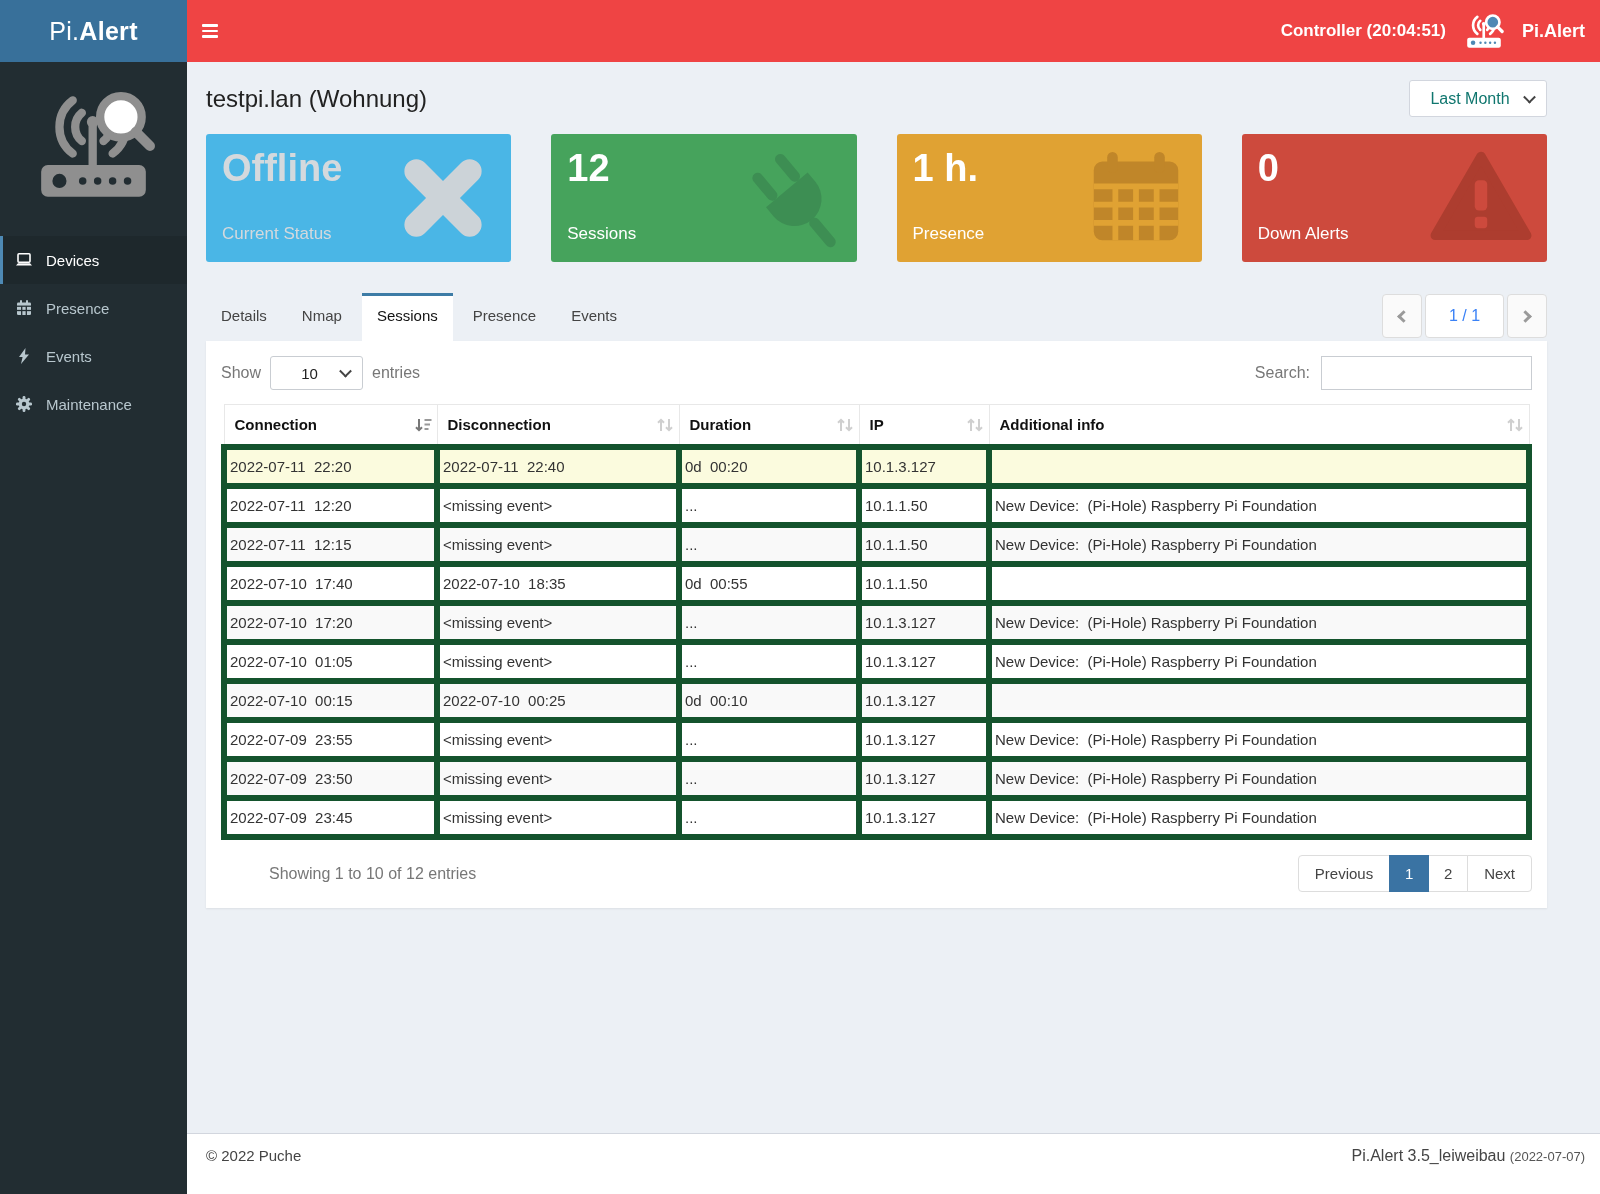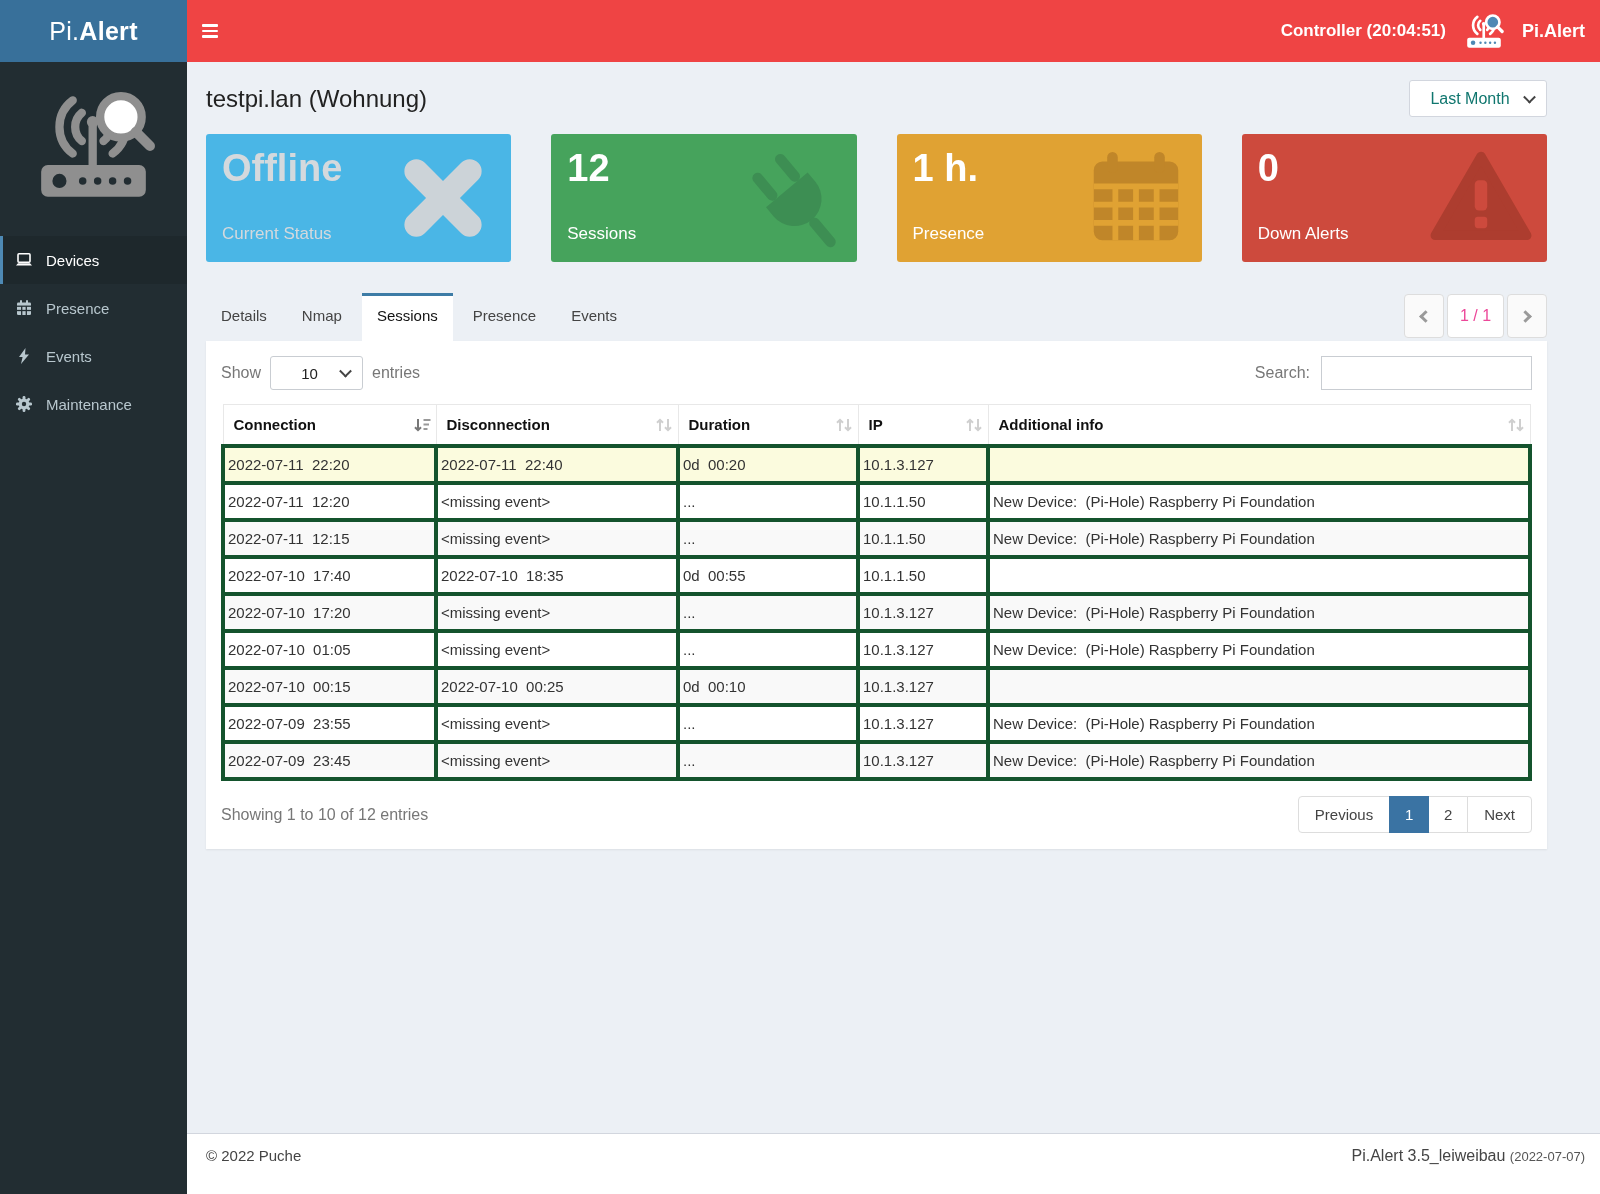--- a/index.html
+++ b/index.html
@@ -63,46 +63,46 @@
   .icon-warn { right:14px; width:104px; height:104px; }
 
   
   .tabs-row { position:relative; display:flex; height:48px; }
   .tab { padding:14px 15px 0; margin-right:5px; font-size:15px; color:#444; cursor:pointer; }
   .tab.active { background:#fff; border-top:3px solid #3d7ca6; padding-top:11px; color:#111; }
   .device-pager { position:absolute; right:0; top:1px; display:flex; gap:3px; }
   .pager-btn { height:44px; border:1px solid #ddd; border-radius:4px; background:#fafafa;
                display:flex; align-items:center; justify-content:center; cursor:pointer; }
   .pager-btn.side { width:40px; }
-  .pager-btn.mid { width:57px; background:#fff; font-size:16px; color:#ec4899; }
+  .pager-btn.mid { width:79px; background:#fff; font-size:16px; color:#3b82f6; }
   .chev { display:block; width:9px; height:9px; }
   .chev-l { border-left:3px solid #9a9a9a; border-bottom:3px solid #9a9a9a; transform:rotate(45deg); margin-left:3px; }
   .chev-r { border-right:3px solid #9a9a9a; border-bottom:3px solid #9a9a9a; transform:rotate(-45deg); margin-right:3px; }
 
   
   .card { background:#fff; padding:15px 15px 16px; box-shadow:0 1px 2px rgba(0,0,0,.07); }
   .controls-row { display:flex; justify-content:space-between; align-items:center; margin-bottom:14px;
                   color:#777; font-size:16px; }
   .show-group { display:flex; align-items:center; gap:9px; }
   select.page-len { width:93px; height:34px; border:1px solid #c9cdd2; border-radius:3px; background:#fff;
                     appearance:none; -webkit-appearance:none; font-size:15px; color:#222;
                     padding:0 26px 0 12px; text-align:center; text-align-last:center; font-family:inherit; }
   .search-group { display:flex; align-items:center; gap:11px; }
   .search-group input { width:211px; height:34px; border:1px solid #c9cdd2; background:#fff;
                         padding:0 8px; font-size:15px; font-family:inherit; }
 
   table.sessions { width:100%; border-collapse:collapse; font-size:15px; color:#333; table-layout:fixed; }
   table.sessions th { text-align:left; font-weight:700; color:#111; font-size:15px;
                       padding:11px 28px 11px 10px; border:1px solid #e8e8e8; position:relative; }
-  table.sessions td { padding:8px 3px; border:4px solid #14532d; white-space:pre-wrap; overflow:hidden; }
+  table.sessions td { padding:8px 3px; border:6px solid #14532d; white-space:pre-wrap; overflow:hidden; }
   tbody tr:nth-child(odd) { background:#f9f9f9; }
   tbody tr.highlight { background:#fbfbde; }
   th .sort { position:absolute; right:5px; top:50%; transform:translateY(-50%); line-height:0; }
 
-  .table-footer-row { display:flex; justify-content:space-between; align-items:center; margin-top:15px; }
+  .table-footer-row { display:flex; justify-content:space-between; align-items:center; margin-top:15px;margin-left:48px; }
   .summary { color:#777; font-size:16px; }
   .pagination { display:flex; }
   .page-btn { border:1px solid #ddd; background:#fff; color:#444; font-size:15px; padding:9px 16px;
               margin-left:-1px; cursor:pointer; text-align:center; }
   .page-btn.num { min-width:40px; padding:9px 0; }
   .page-btn:first-child { border-radius:4px 0 0 4px; margin-left:0; }
   .page-btn:last-child { border-radius:0 4px 4px 0; }
   .page-btn.active { background:#3a73a3; border-color:#3a73a3; color:#fff; position:relative; }
 
   
@@ -427,20 +427,27 @@
             <td></td>
           </tr>
               <tr>
             <td>2022-07-09  23:55</td>
             <td>&lt;missing event&gt;</td>
             <td>...</td>
             <td>10.1.3.127</td>
             <td>New Device:  (Pi-Hole) Raspberry Pi Foundation</td>
           </tr>
               <tr>
+            <td>2022-07-09  23:50</td>
+            <td>&lt;missing event&gt;</td>
+            <td>...</td>
+            <td>10.1.3.127</td>
+            <td>New Device:  (Pi-Hole) Raspberry Pi Foundation</td>
+          </tr>
+              <tr>
             <td>2022-07-09  23:45</td>
             <td>&lt;missing event&gt;</td>
             <td>...</td>
             <td>10.1.3.127</td>
             <td>New Device:  (Pi-Hole) Raspberry Pi Foundation</td>
           </tr>
             </tbody>
         </table>
 
         <div class="table-footer-row">

